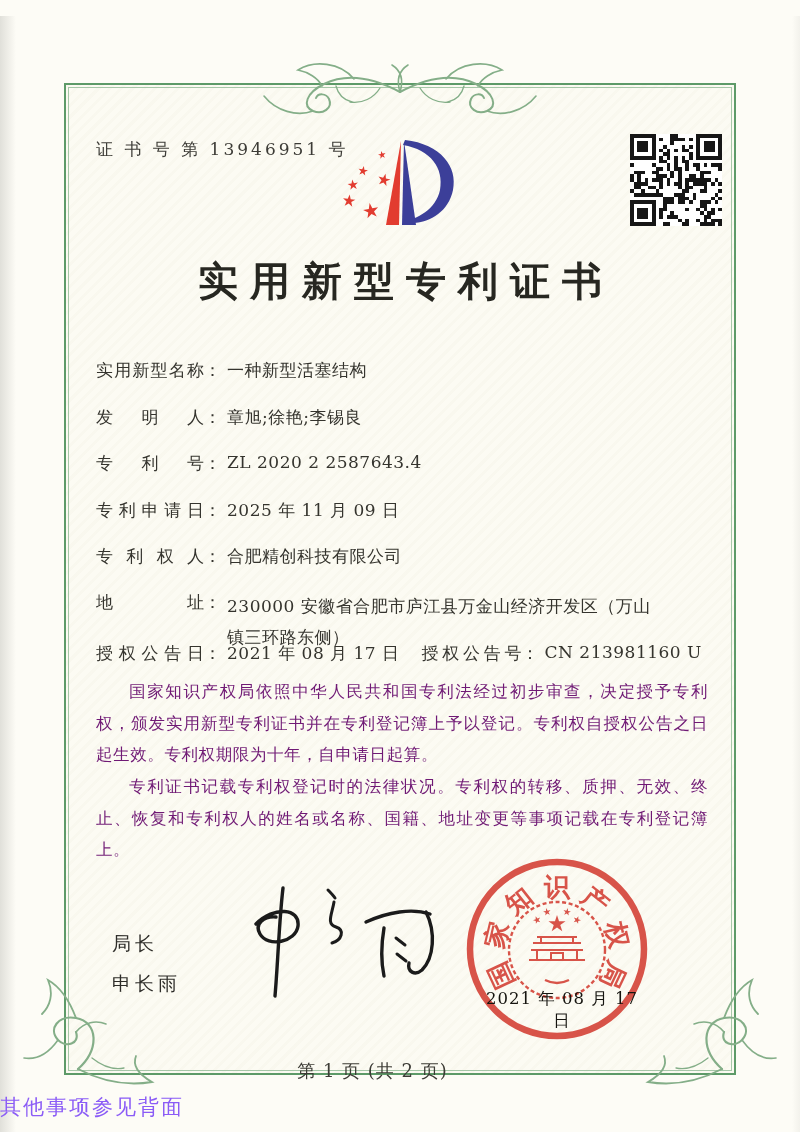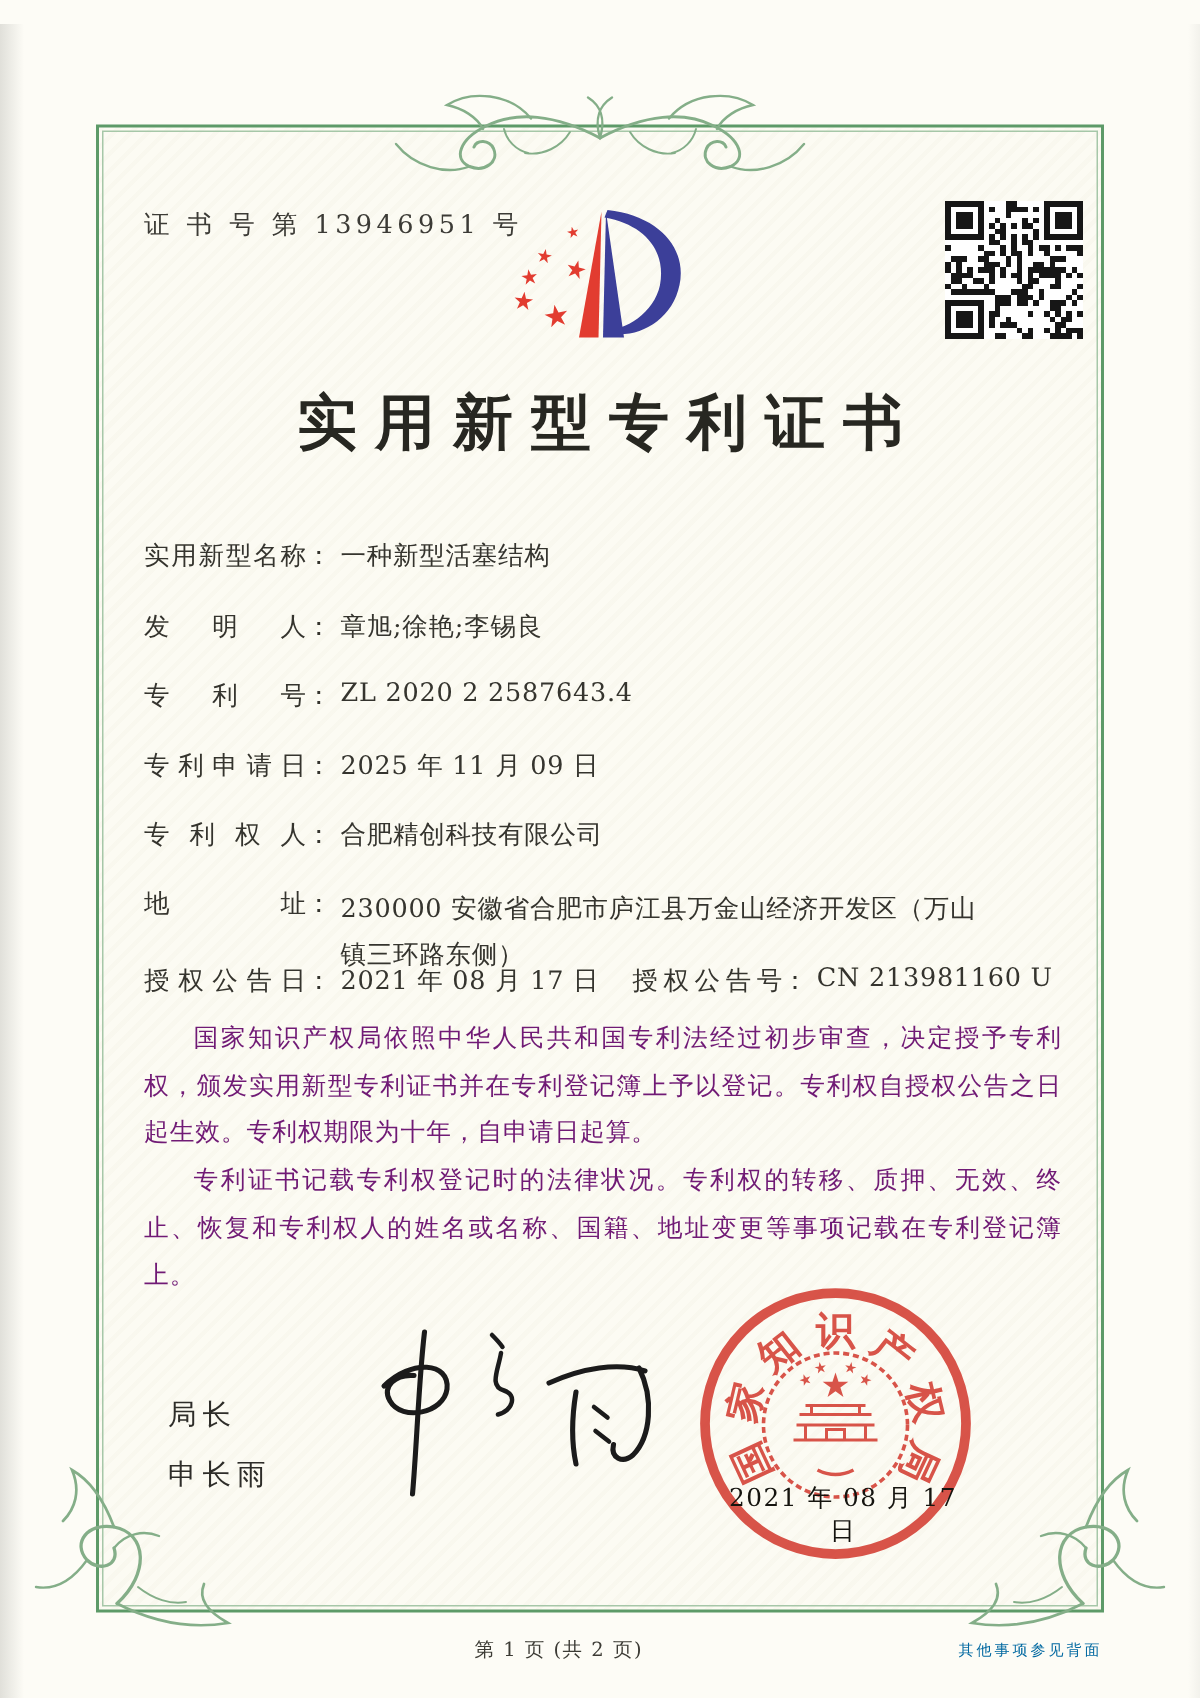--- a/index.html
+++ b/index.html
@@ -50,24 +50,24 @@
 
   .bureau { position:absolute; left:112px; top:908px; font-size:19px; color:#2e2d29;
     font-family:"Liberation Sans","DejaVu Sans",sans-serif; line-height:40px; letter-spacing:4px; }
 
   .signature { position:absolute; left:228px; top:866px; }
 
   .seal { position:absolute; left:462px; top:838px; opacity:0.92; }
   .seal-date { position:absolute; left:478px; top:972px; width:168px; text-align:center;
     font-size:16.5px; color:#15140f; letter-spacing:1px; }
 
-  .page-num { position:absolute; left:0; top:1075px; width:745px; text-align:center;
-    font-size:13px; color:#3c3b35; letter-spacing:1px; }
-  .back-note { position:absolute; left:0; top:1077px; width:735px; text-align:right;
-    font-size:10px; color:#0369a1; letter-spacing:2px; }
+  .page-num { position:absolute; left:0; top:1043px; width:745px; text-align:center;
+    font-size:18px; color:#3c3b35; letter-spacing:1px; }
+  .back-note { position:absolute; left:0; top:1077px; width:735px; text-align:left;
+    font-size:21px; color:#8b5cf6; letter-spacing:2px; }
 </style>
 </head>
 <body>
 
 <div class="page">
 
   <div class="scan-edge-left"></div>
   <div class="scan-edge-right"></div>
 
   <div class="frame"></div>

